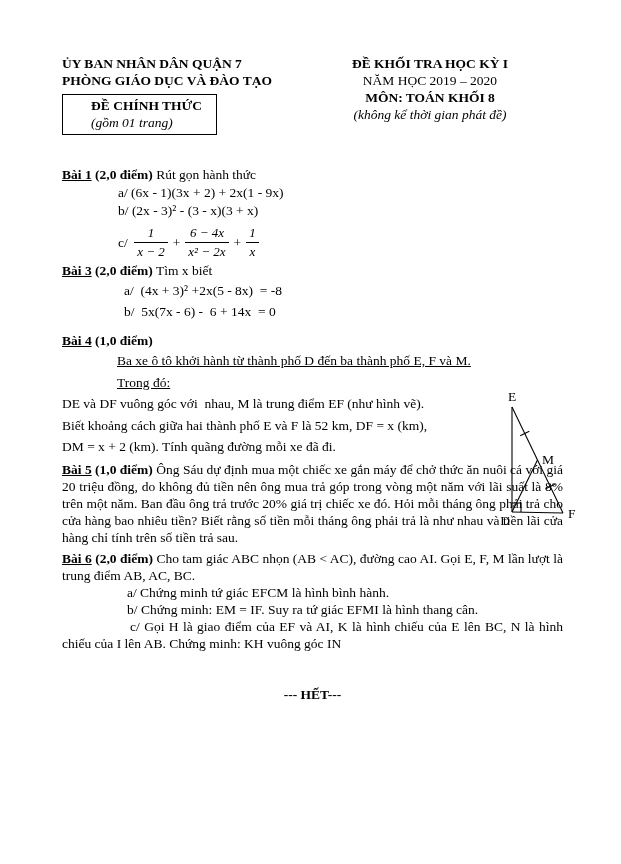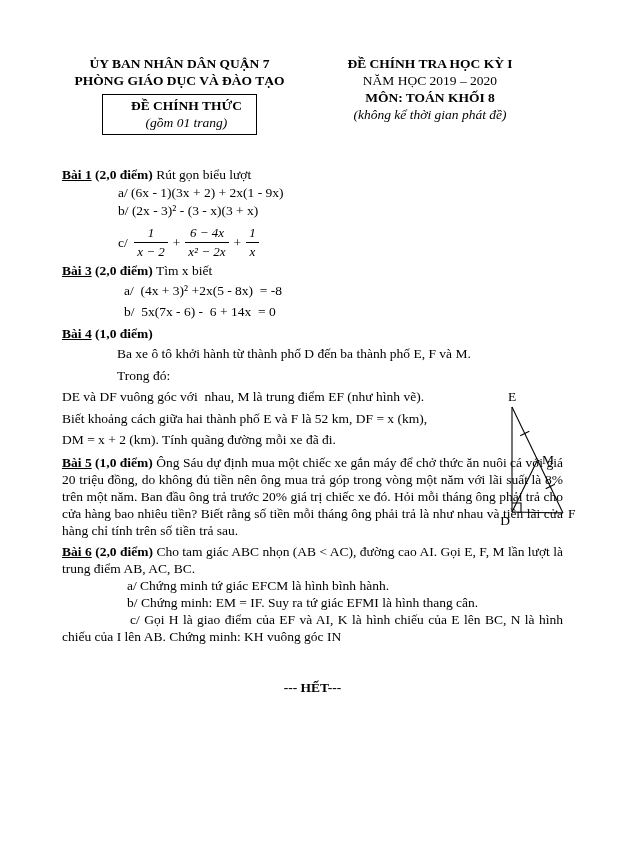--- a/index.html
+++ b/index.html
@@ -4,76 +4,76 @@
 <style>
   * { margin:0; padding:0; box-sizing:border-box; }
   html,body { background:#888; }
   .page {
     width:621px; height:864px; margin:0 auto; background:#ffffff; color:#000;
     font-family:"Liberation Serif","DejaVu Serif",serif;
     font-size:13.5px; line-height:17px;
     padding:55px 58px 0 62px; position:relative; overflow:hidden;
   }
   .header { display:flex; width:100%; }
-  .header-left { width:235px; text-align:center; }
+  .header-left { width:235px; text-align:left; }
   .header-right { flex:1; text-align:center; }
   .hline { line-height:17px; }
   .bold { font-weight:bold; }
   .italic { font-style:italic; }
   .official-box {
     display:inline-block; border:1px solid #000; padding:2px 14px 3px 28px; margin-top:5px;
   }
   .section { margin-top:0; }
   .sec1 { margin-top:31px; }
   .sec2 { margin-top:3px; }
-  .sec4 { margin-top:3px; }
+  .sec4 { margin-top:10px; }
   .sec5 { margin-top:3px; text-align:justify; line-height:17px; }
   .sec6 { margin-top:4px; text-align:justify; line-height:17px; }
   .ptitle { line-height:18px; }
   .plabel { font-weight:bold; text-decoration:underline; }
   .ppoints { font-weight:bold; }
   .expr { padding-left:56px; line-height:17.5px; white-space:pre-wrap; }
   .expr3 { padding-left:62px; line-height:21px; white-space:pre-wrap; }
   .expr6 { padding-left:65px; line-height:17px; }
   .frac-line { padding-left:56px; margin-top:3px; height:40px; display:flex; align-items:center; }
   .frac { display:inline-block; text-align:center; font-style:italic; font-size:13px; line-height:1.2; margin:0 3px; vertical-align:middle; }
   .frac .num { display:block; border-bottom:1px solid #000; padding:0 3px 1px 3px; }
   .frac .den { display:block; padding:1px 3px 0 3px; }
   .frac-op { margin:0 2px; }
   .p4line { line-height:21.5px; max-width:425px; white-space:pre-wrap; }
-  .indent { text-indent:55px; }
+  .indent { text-indent:55px;text-decoration:underline; }
   .cindent { text-indent:68px; }
   .figure { position:absolute; left:486px; top:388px; width:120px; height:145px; }
   .footer { text-align:center; font-weight:bold; margin-top:34px; }
   svg text { font-family:"Liberation Serif","DejaVu Serif",serif; font-size:13.5px; }
 </style>
 </head>
 <body>
 
 <div class="page">
 
   <div class="header">
     <div class="header-left">
       <div class="hline bold">ỦY BAN NHÂN DÂN QUẬN 7</div>
       <div class="hline bold">PHÒNG GIÁO DỤC VÀ ĐÀO TẠO</div>
       <div class="official-box">
         <div class="hline bold">ĐỀ CHÍNH THỨC</div>
         <div class="hline italic">(gồm 01 trang)</div>
       </div>
     </div>
     <div class="header-right">
-      <div class="hline bold">ĐỀ CHÍNH TRA HỌC KỲ I</div>
+      <div class="hline bold">ĐỀ KHỐI TRA HỌC KỲ I</div>
       <div class="hline">NĂM HỌC 2019 – 2020</div>
       <div class="hline bold">MÔN: TOÁN KHỐI 8</div>
       <div class="hline italic">(không kể thời gian phát đề)</div>
     </div>
   </div>
 
   <div class="section sec1">
-    <div class="ptitle"><span class="plabel">Bài 1</span> <span class="ppoints">(2,0 điểm)</span> <span>Rút gọn biểu lượt</span></div>
+    <div class="ptitle"><span class="plabel">Bài 1</span> <span class="ppoints">(2,0 điểm)</span> <span>Rút gọn hành thức</span></div>
     <div class="expr">a/ (6x - 1)(3x + 2) + 2x(1 - 9x)</div>
     <div class="expr">b/ (2x - 3)² - (3 - x)(3 + x)</div>
     <div class="frac-line">
       <span>c/</span>&nbsp;
       <span class="frac">
           <span class="num">1</span>
           <span class="den">x − 2</span>
         </span>
       <span class="frac-op">+</span>
       <span class="frac">

